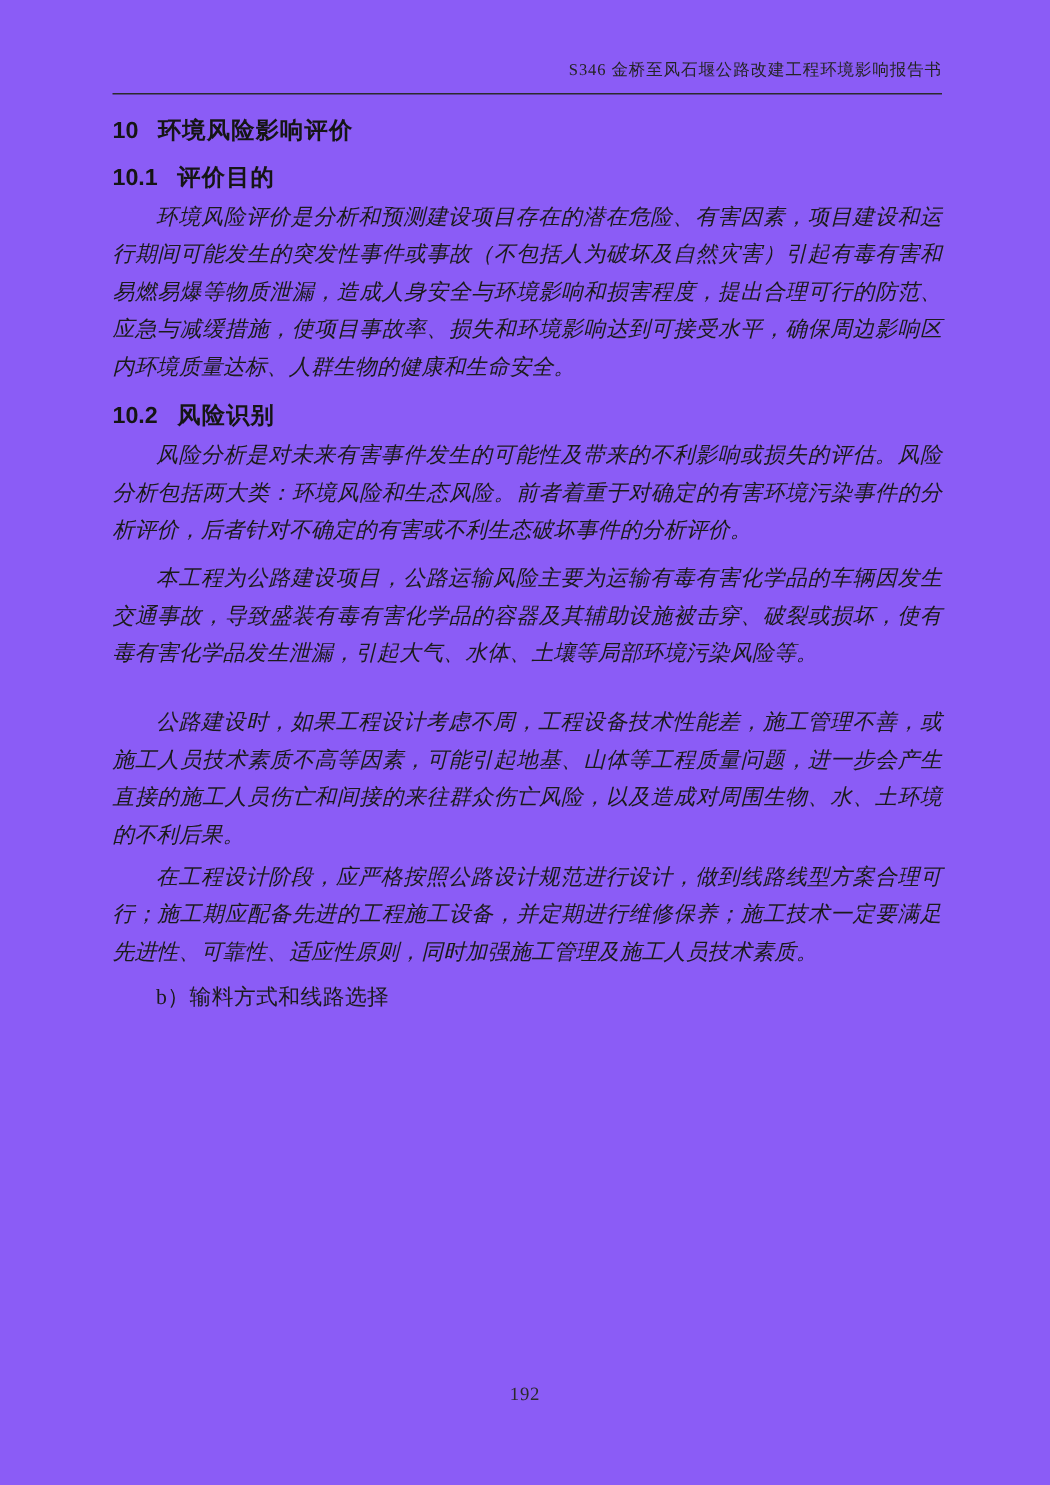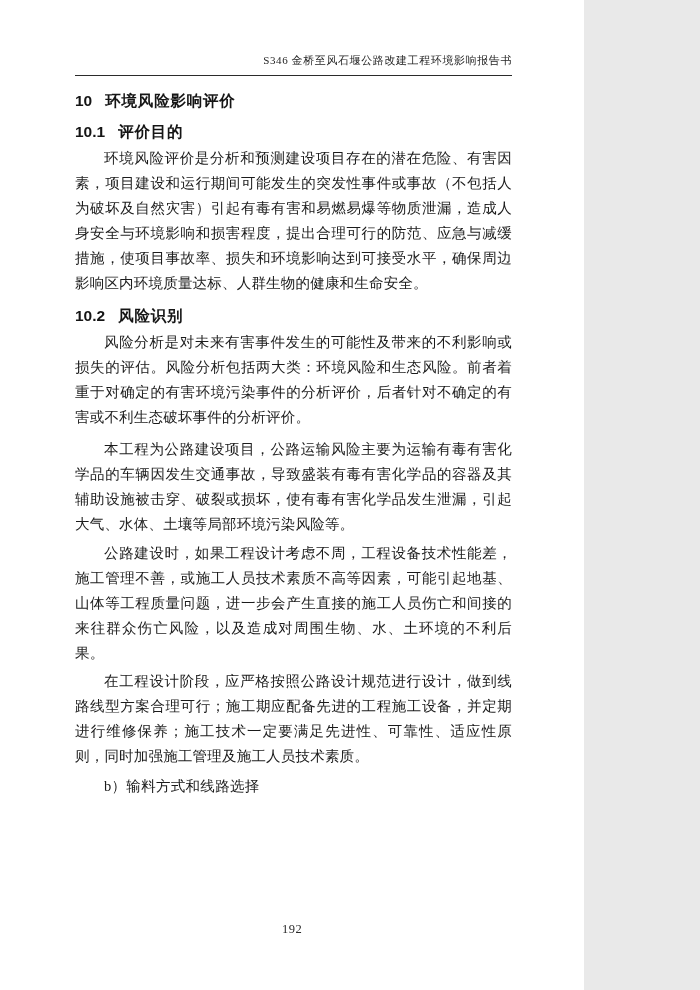--- a/index.html
+++ b/index.html
@@ -9,25 +9,25 @@
   }
   body {
     width: 700px;
     height: 990px;
     overflow: hidden;
     font-family: "Liberation Serif", "DejaVu Serif", serif;
     color: #1c1c1c;
   }
   .page {
     position: relative;
-    width: 584px;
+    width: 700px;
     height: 990px;
-    background: #ffffff;
+    background: #8b5cf6;
     box-sizing: border-box;
-    padding: 53px 72px 0 75px;
+    padding: 40px 72px 0 75px;
   }
   .header {
     border-bottom: 1.5px solid #2b2b2b;
     padding-bottom: 7px;
   }
   .header-title {
     text-align: right;
     font-size: 11px;
     letter-spacing: 0.6px;
     color: #242424;
@@ -46,20 +46,21 @@
   .sec-num { display: inline-block; margin-right: 13px; letter-spacing: 0; }
   .body-par {
     margin: 3px 0 0 0;
     font-size: 14.5px;
     line-height: 25px;
     letter-spacing: 0.2px;
     text-align: justify;
     text-justify: inter-character;
     text-indent: 2em;
     color: #1b1b1b;
+    font-style: italic;
   }
   .body-par.gap { margin-top: 7px; }
   .list-item {
     margin: 6px 0 0 0;
     font-size: 14.5px;
     line-height: 22px;
     letter-spacing: 0.3px;
     text-indent: 2em;
     color: #1b1b1b;
   }
@@ -95,21 +96,21 @@
 
   <h2 class="sec-heading sub">
     <span class="sec-num">10.2</span><span>风险识别</span>
   </h2>
 
   <p class="body-par">风险分析是对未来有害事件发生的可能性及带来的不利影响或损失的评估。风险分析包括两大类：环境风险和生态风险。前者着重于对确定的有害环境污染事件的分析评价，后者针对不确定的有害或不利生态破坏事件的分析评价。</p>
   <p class="body-par gap">本工程为公路建设项目，公路运输风险主要为运输有毒有害化学品的车辆因发生交通事故，导致盛装有毒有害化学品的容器及其辅助设施被击穿、破裂或损坏，使有毒有害化学品发生泄漏，引起大气、水体、土壤等局部环境污染风险等。</p>
 
 
 
-  <p class="body-par" style="margin-top:4px">公路建设时，如果工程设计考虑不周，工程设备技术性能差，施工管理不善，或施工人员技术素质不高等因素，可能引起地基、山体等工程质量问题，进一步会产生直接的施工人员伤亡和间接的来往群众伤亡风险，以及造成对周围生物、水、土环境的不利后果。</p>
+  <p class="body-par" style="margin-top:21px">公路建设时，如果工程设计考虑不周，工程设备技术性能差，施工管理不善，或施工人员技术素质不高等因素，可能引起地基、山体等工程质量问题，进一步会产生直接的施工人员伤亡和间接的来往群众伤亡风险，以及造成对周围生物、水、土环境的不利后果。</p>
   <p class="body-par">在工程设计阶段，应严格按照公路设计规范进行设计，做到线路线型方案合理可行；施工期应配备先进的工程施工设备，并定期进行维修保养；施工技术一定要满足先进性、可靠性、适应性原则，同时加强施工管理及施工人员技术素质。</p>
 
   <div class="list-item">b）输料方式和线路选择</div>
 
 
   <div class="page-number">192</div>
 
 </div>
 
 </body></html>

